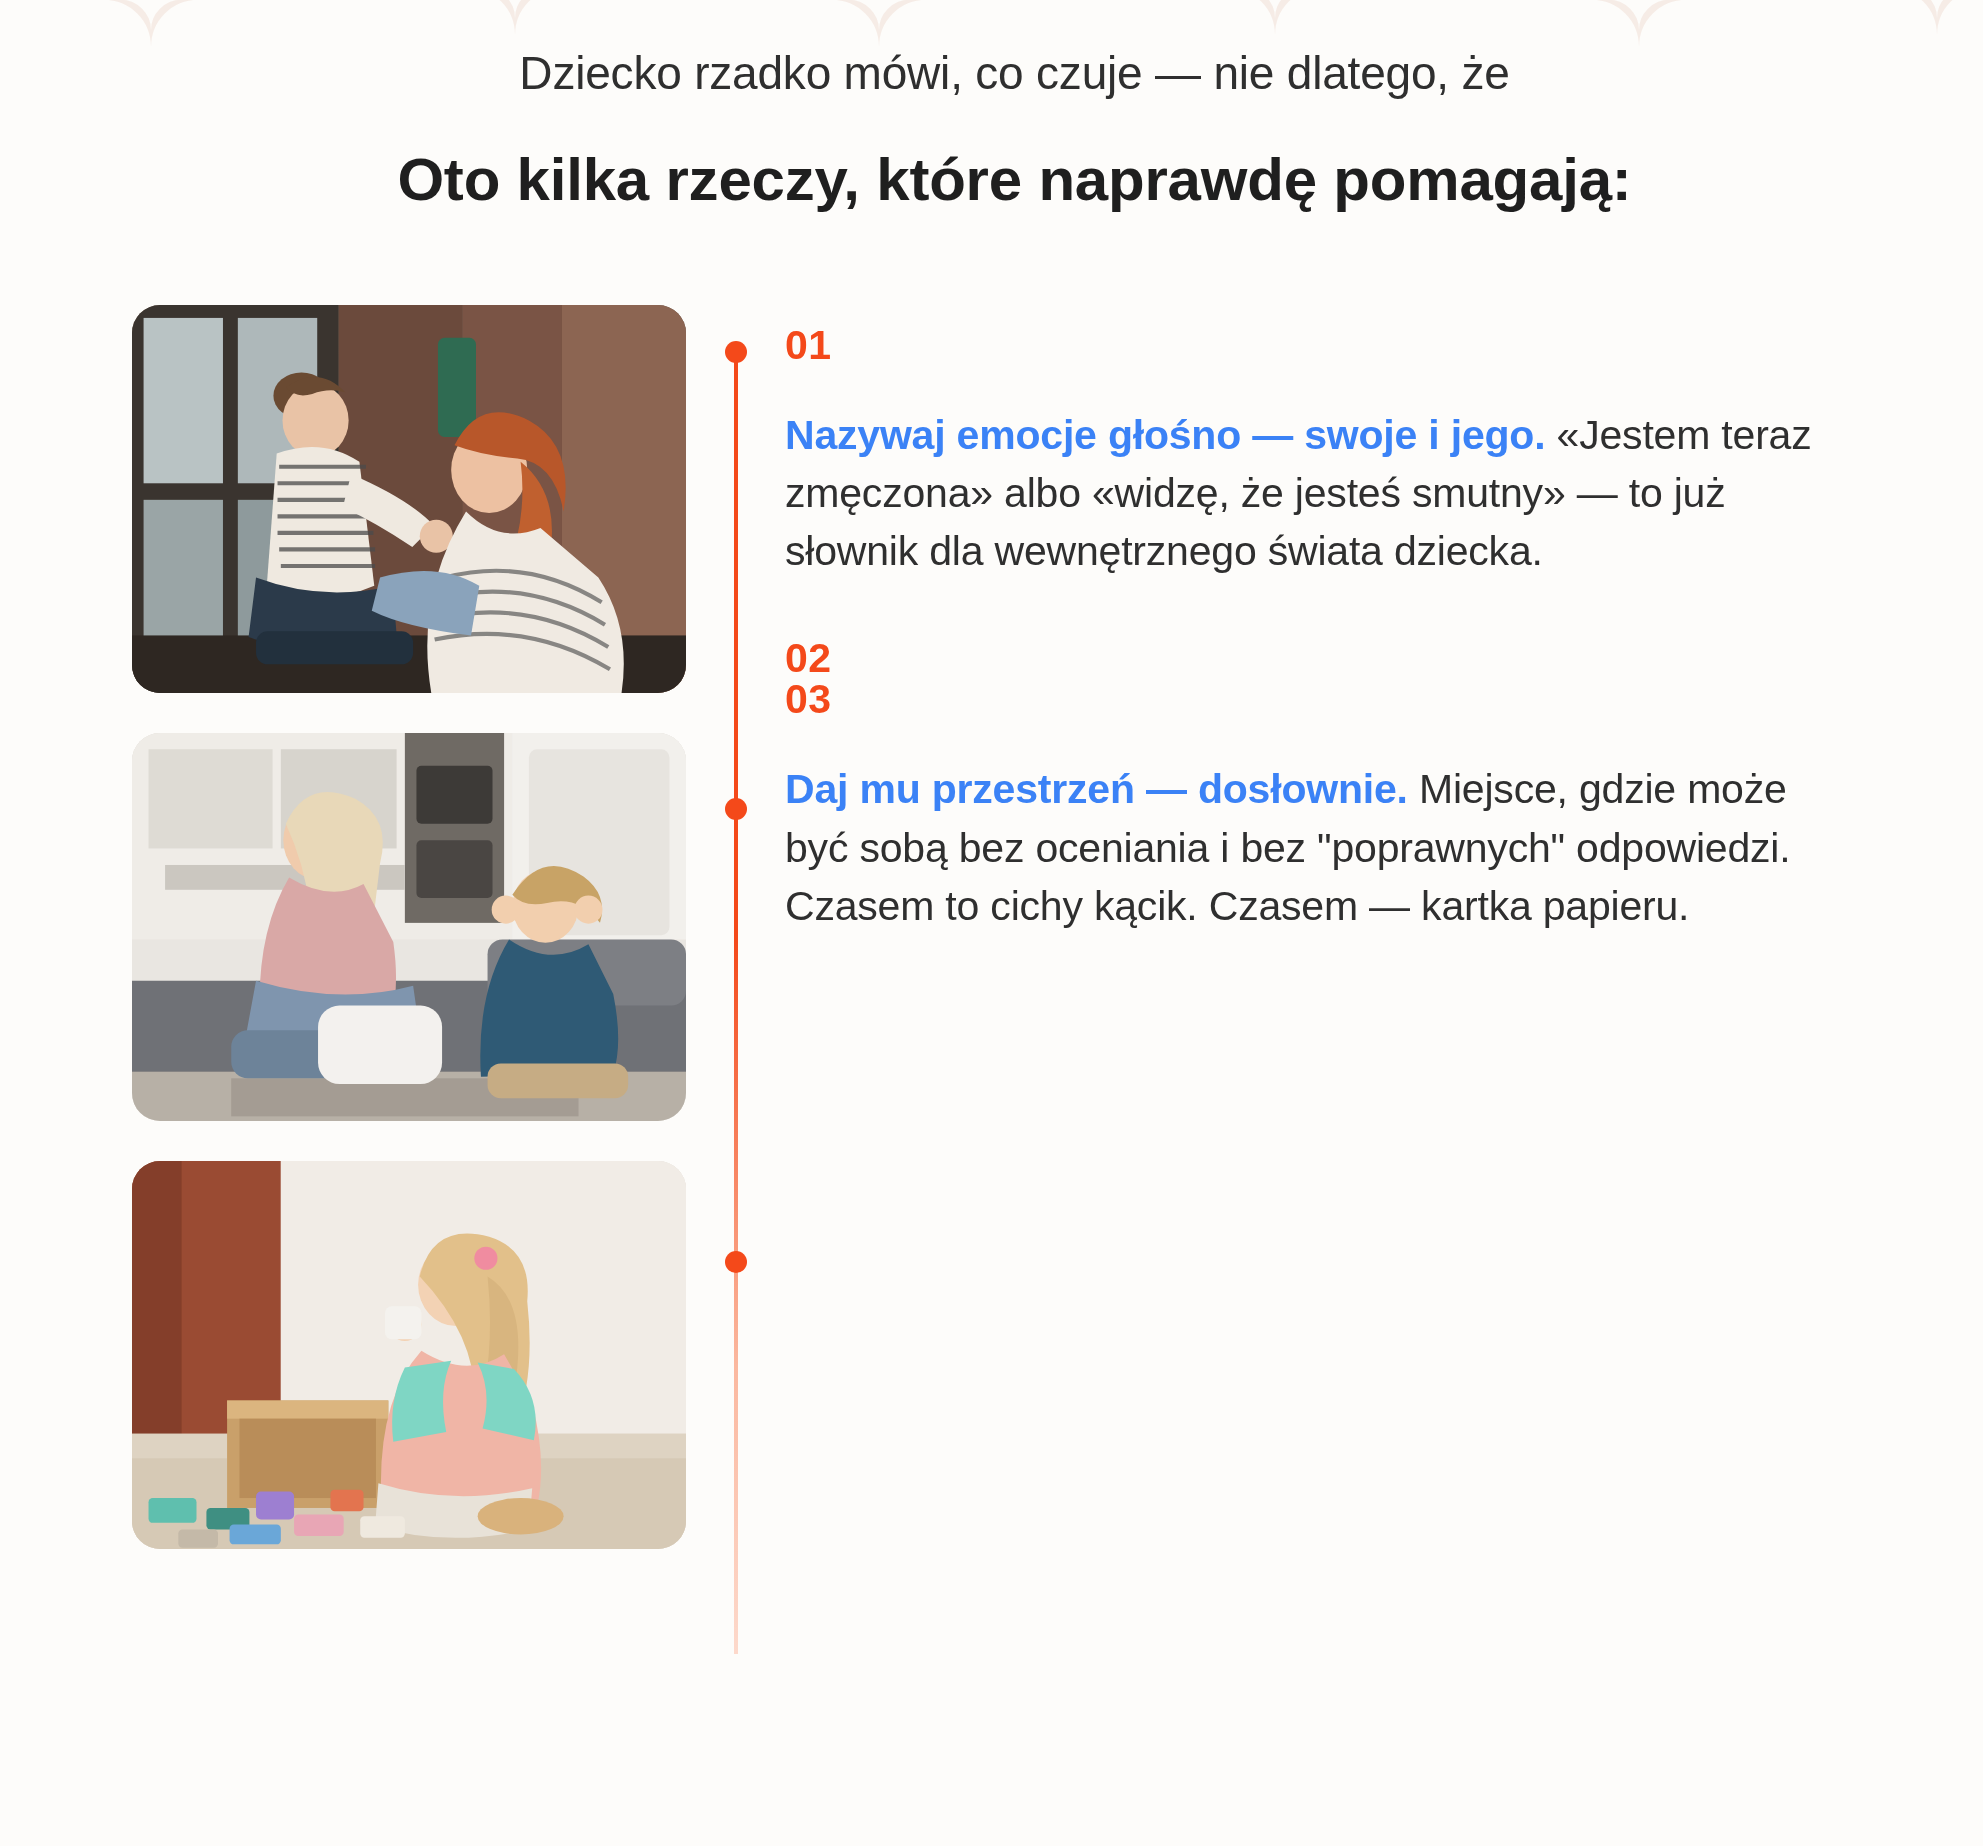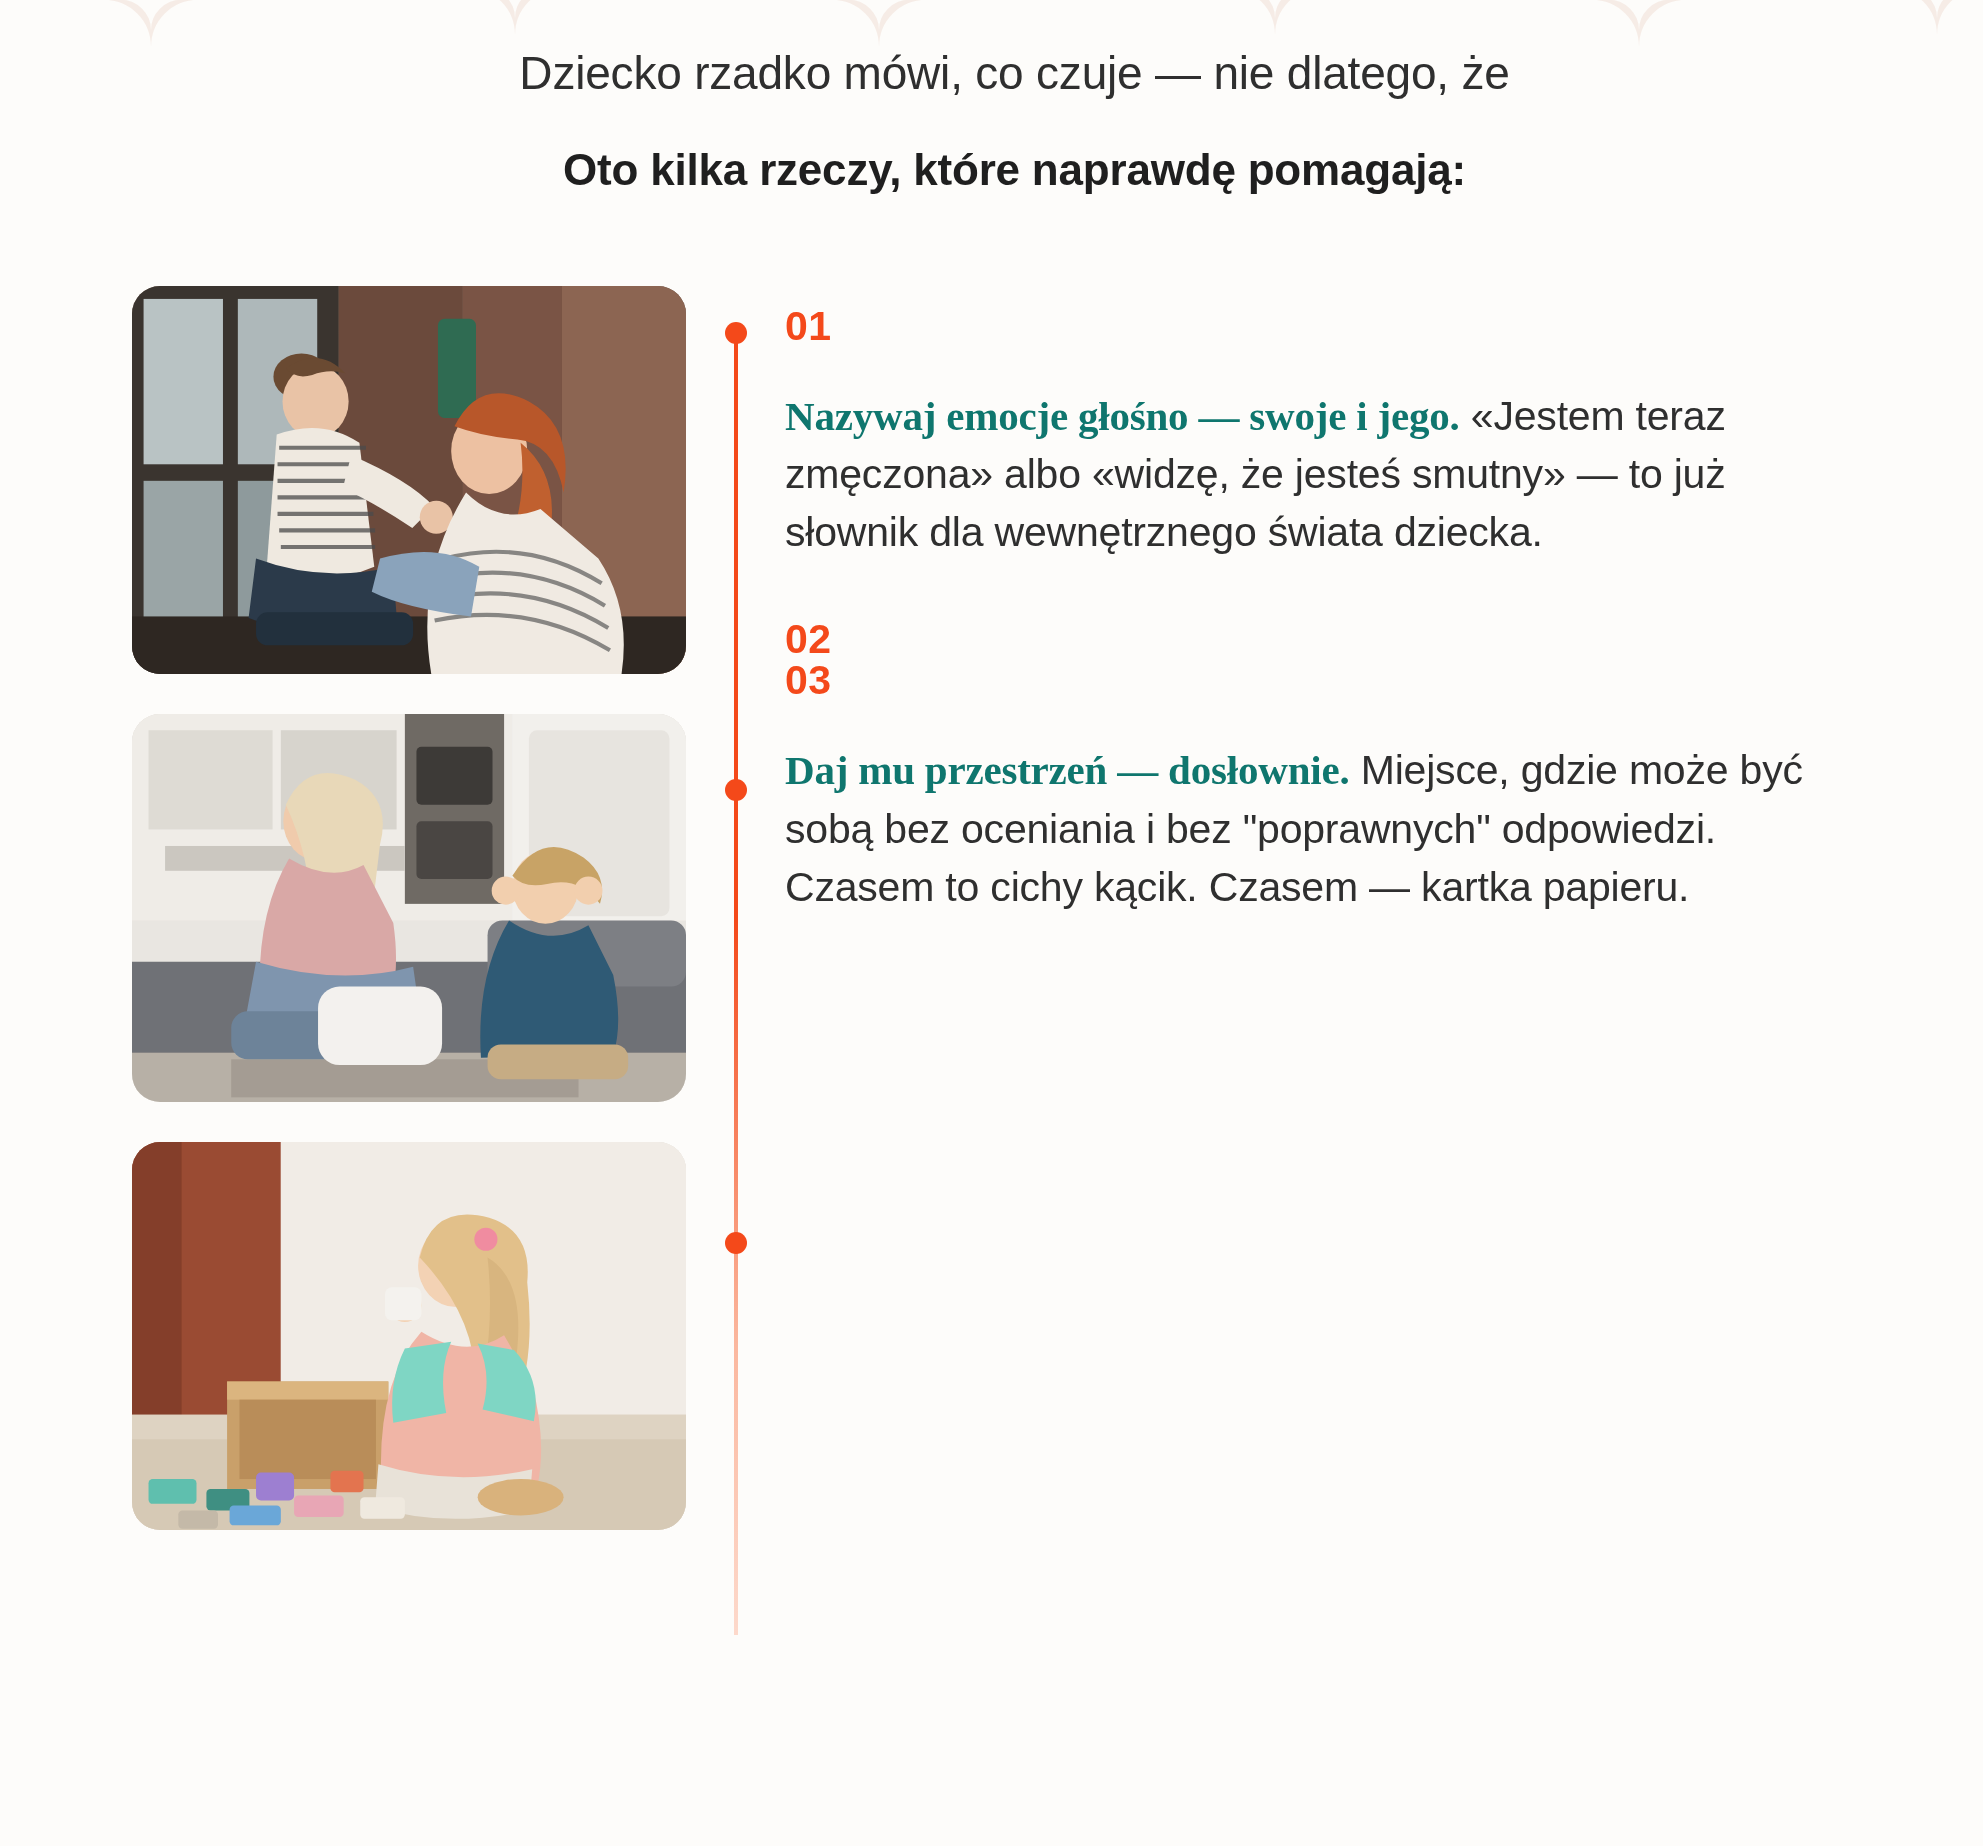--- a/index.html
+++ b/index.html
@@ -39,21 +39,21 @@
     margin-left: 45px;
   }
   .intro-line {
     font-size: 46px;
     line-height: 1.32;
     color: #2f2f2f;
     letter-spacing: -0.2px;
   }
   .intro-sub {
     margin-top: 41px;
-    font-size: 44px;
+    font-size: 60px;
     font-weight: bold;
     color: #1f1f1f;
     letter-spacing: -0.2px;
   }
 
   .content {
     position: relative;
     margin-top: 91px;
     padding: 0 0 0 132px;
     display: flex;
@@ -123,22 +123,21 @@
   .step-body {
     margin-top: 40px;
     font-size: 41px;
     line-height: 1.42;
     color: #2f2f2f;
     letter-spacing: -0.2px;
     max-width: 1041px;
   }
   .step-body b {
     font-weight: bold;
-    color: #0f766e;
-    font-family: Liberation Serif, serif;
+    color: #3b82f6;
   }
 </style>
 </head>
 <body>
 
 <div class="bg-deco">
   <span style="left:99px;top:-25px;">✧</span>
   <span style="left:463px;top:-37px;">✧</span>
   <span style="left:827px;top:-25px;">✧</span>
   <span style="left:1223px;top:-37px;">✧</span>

